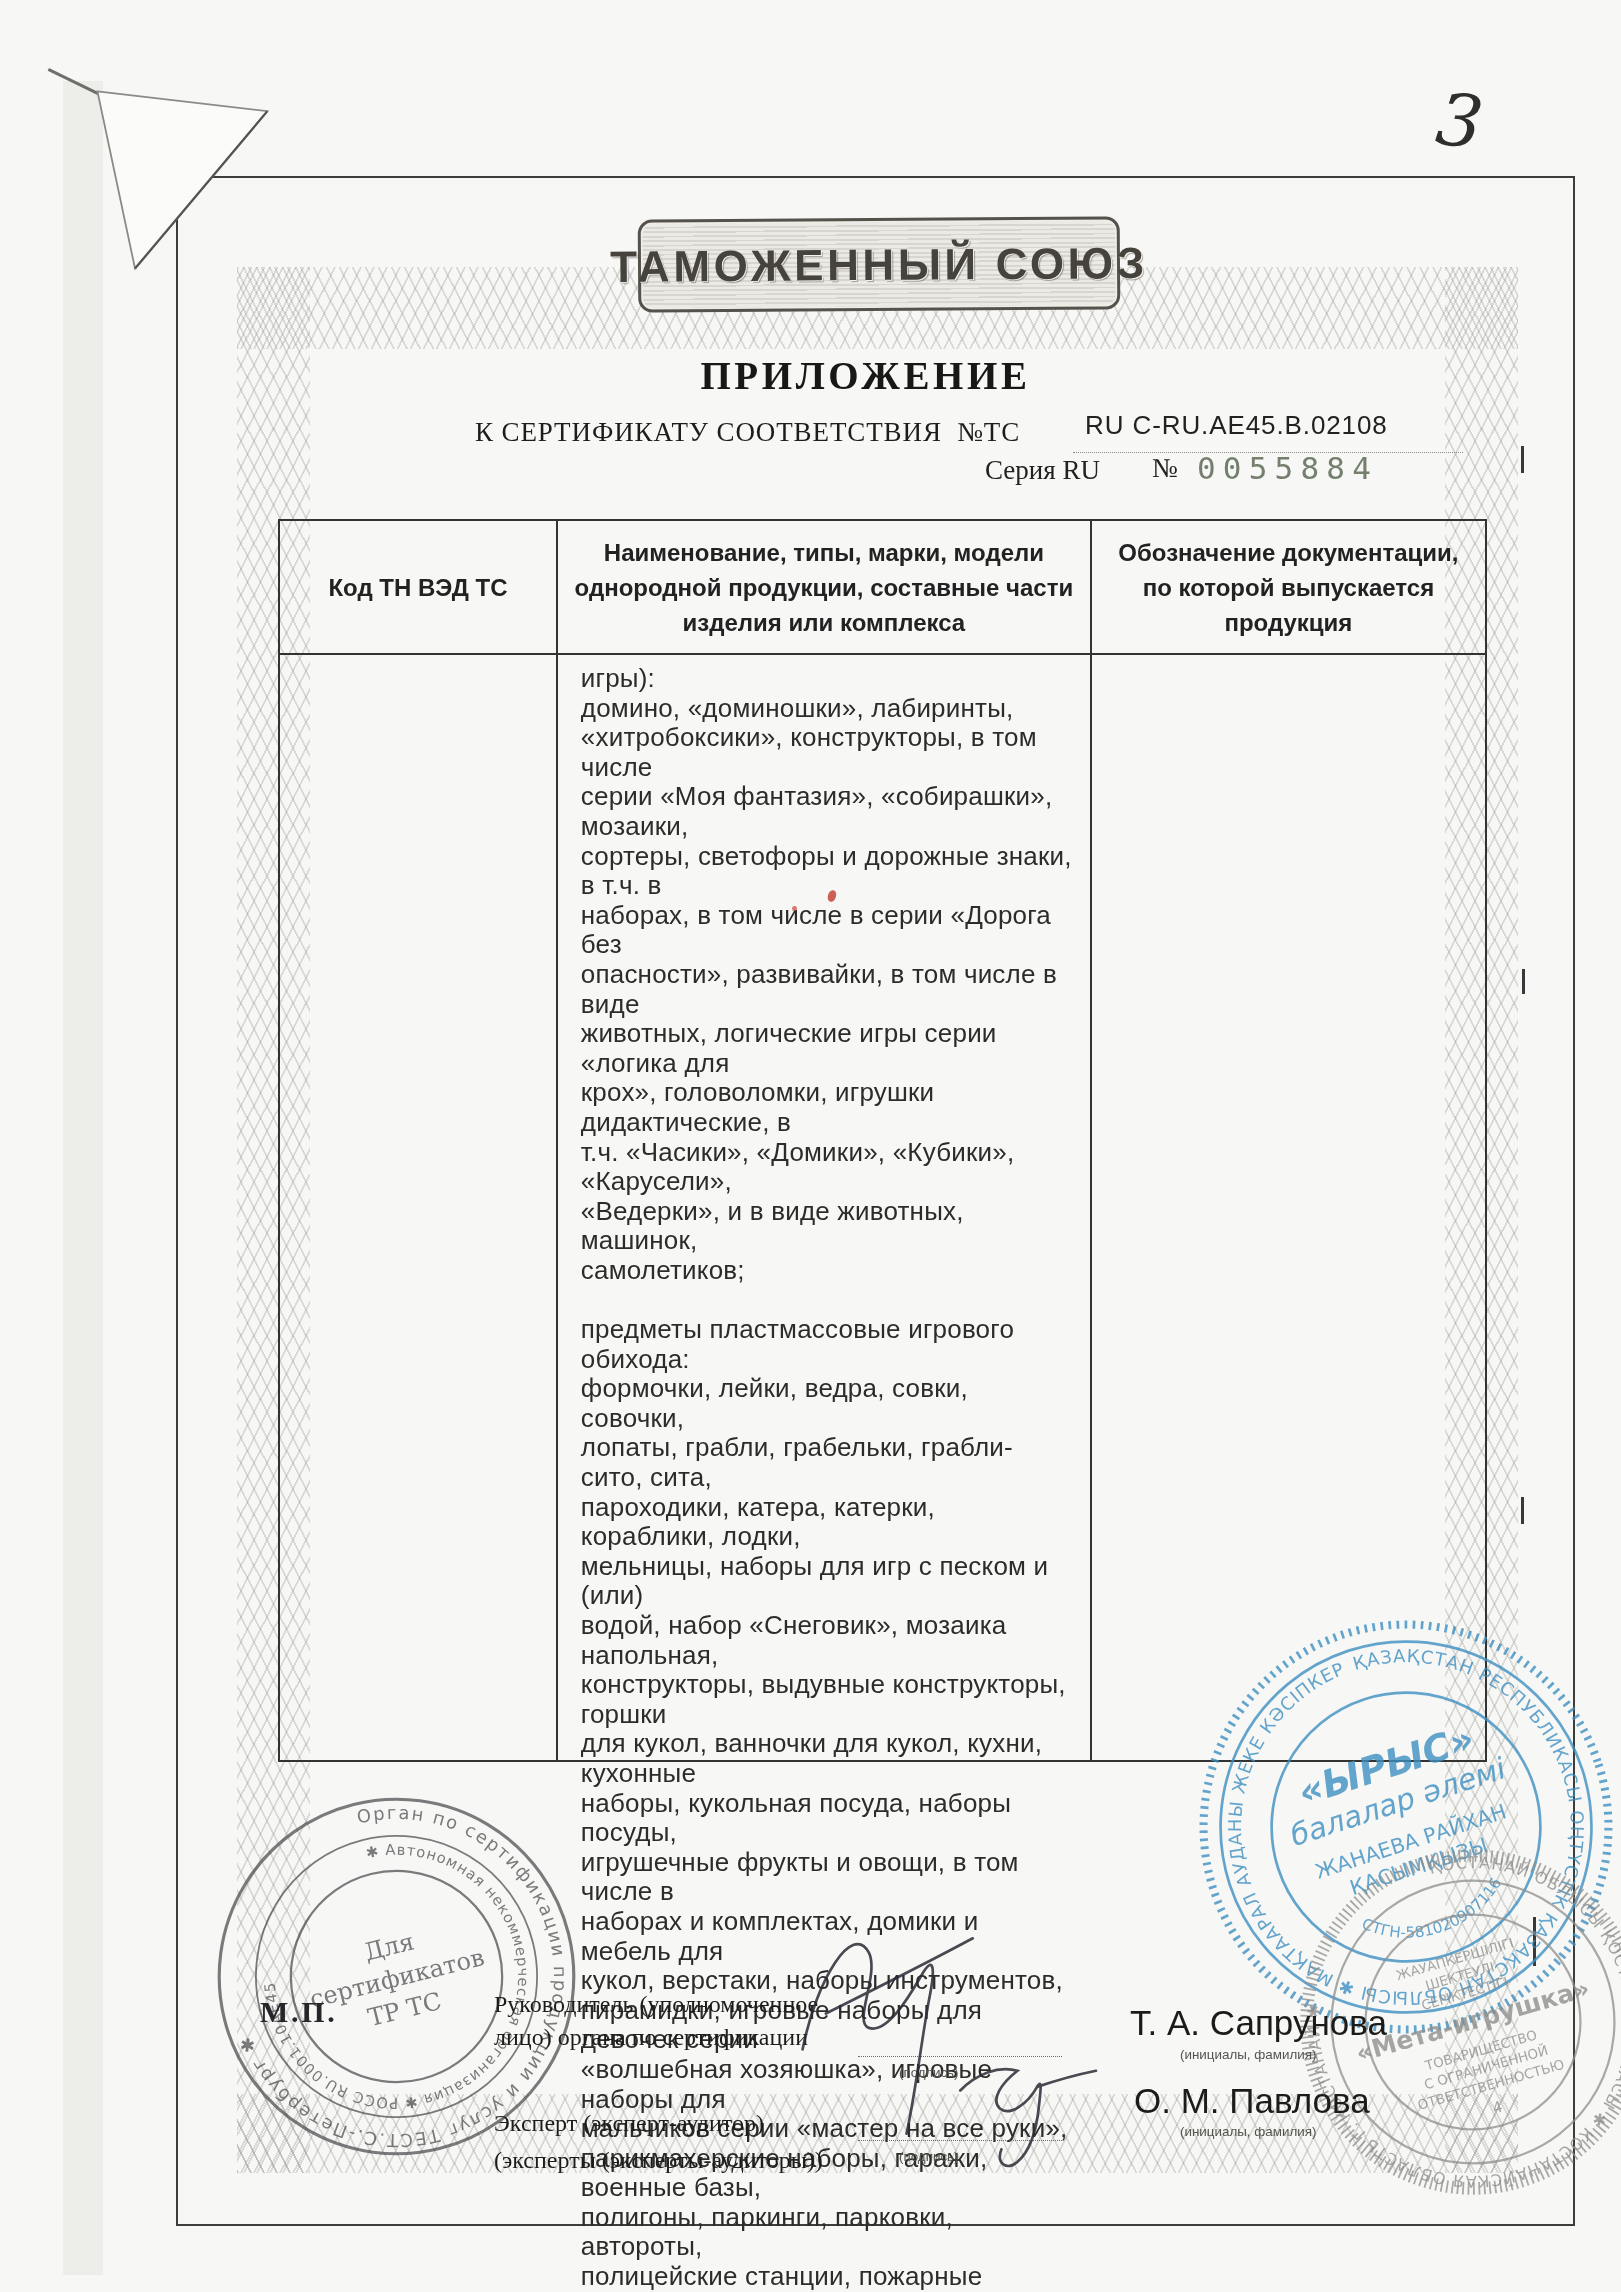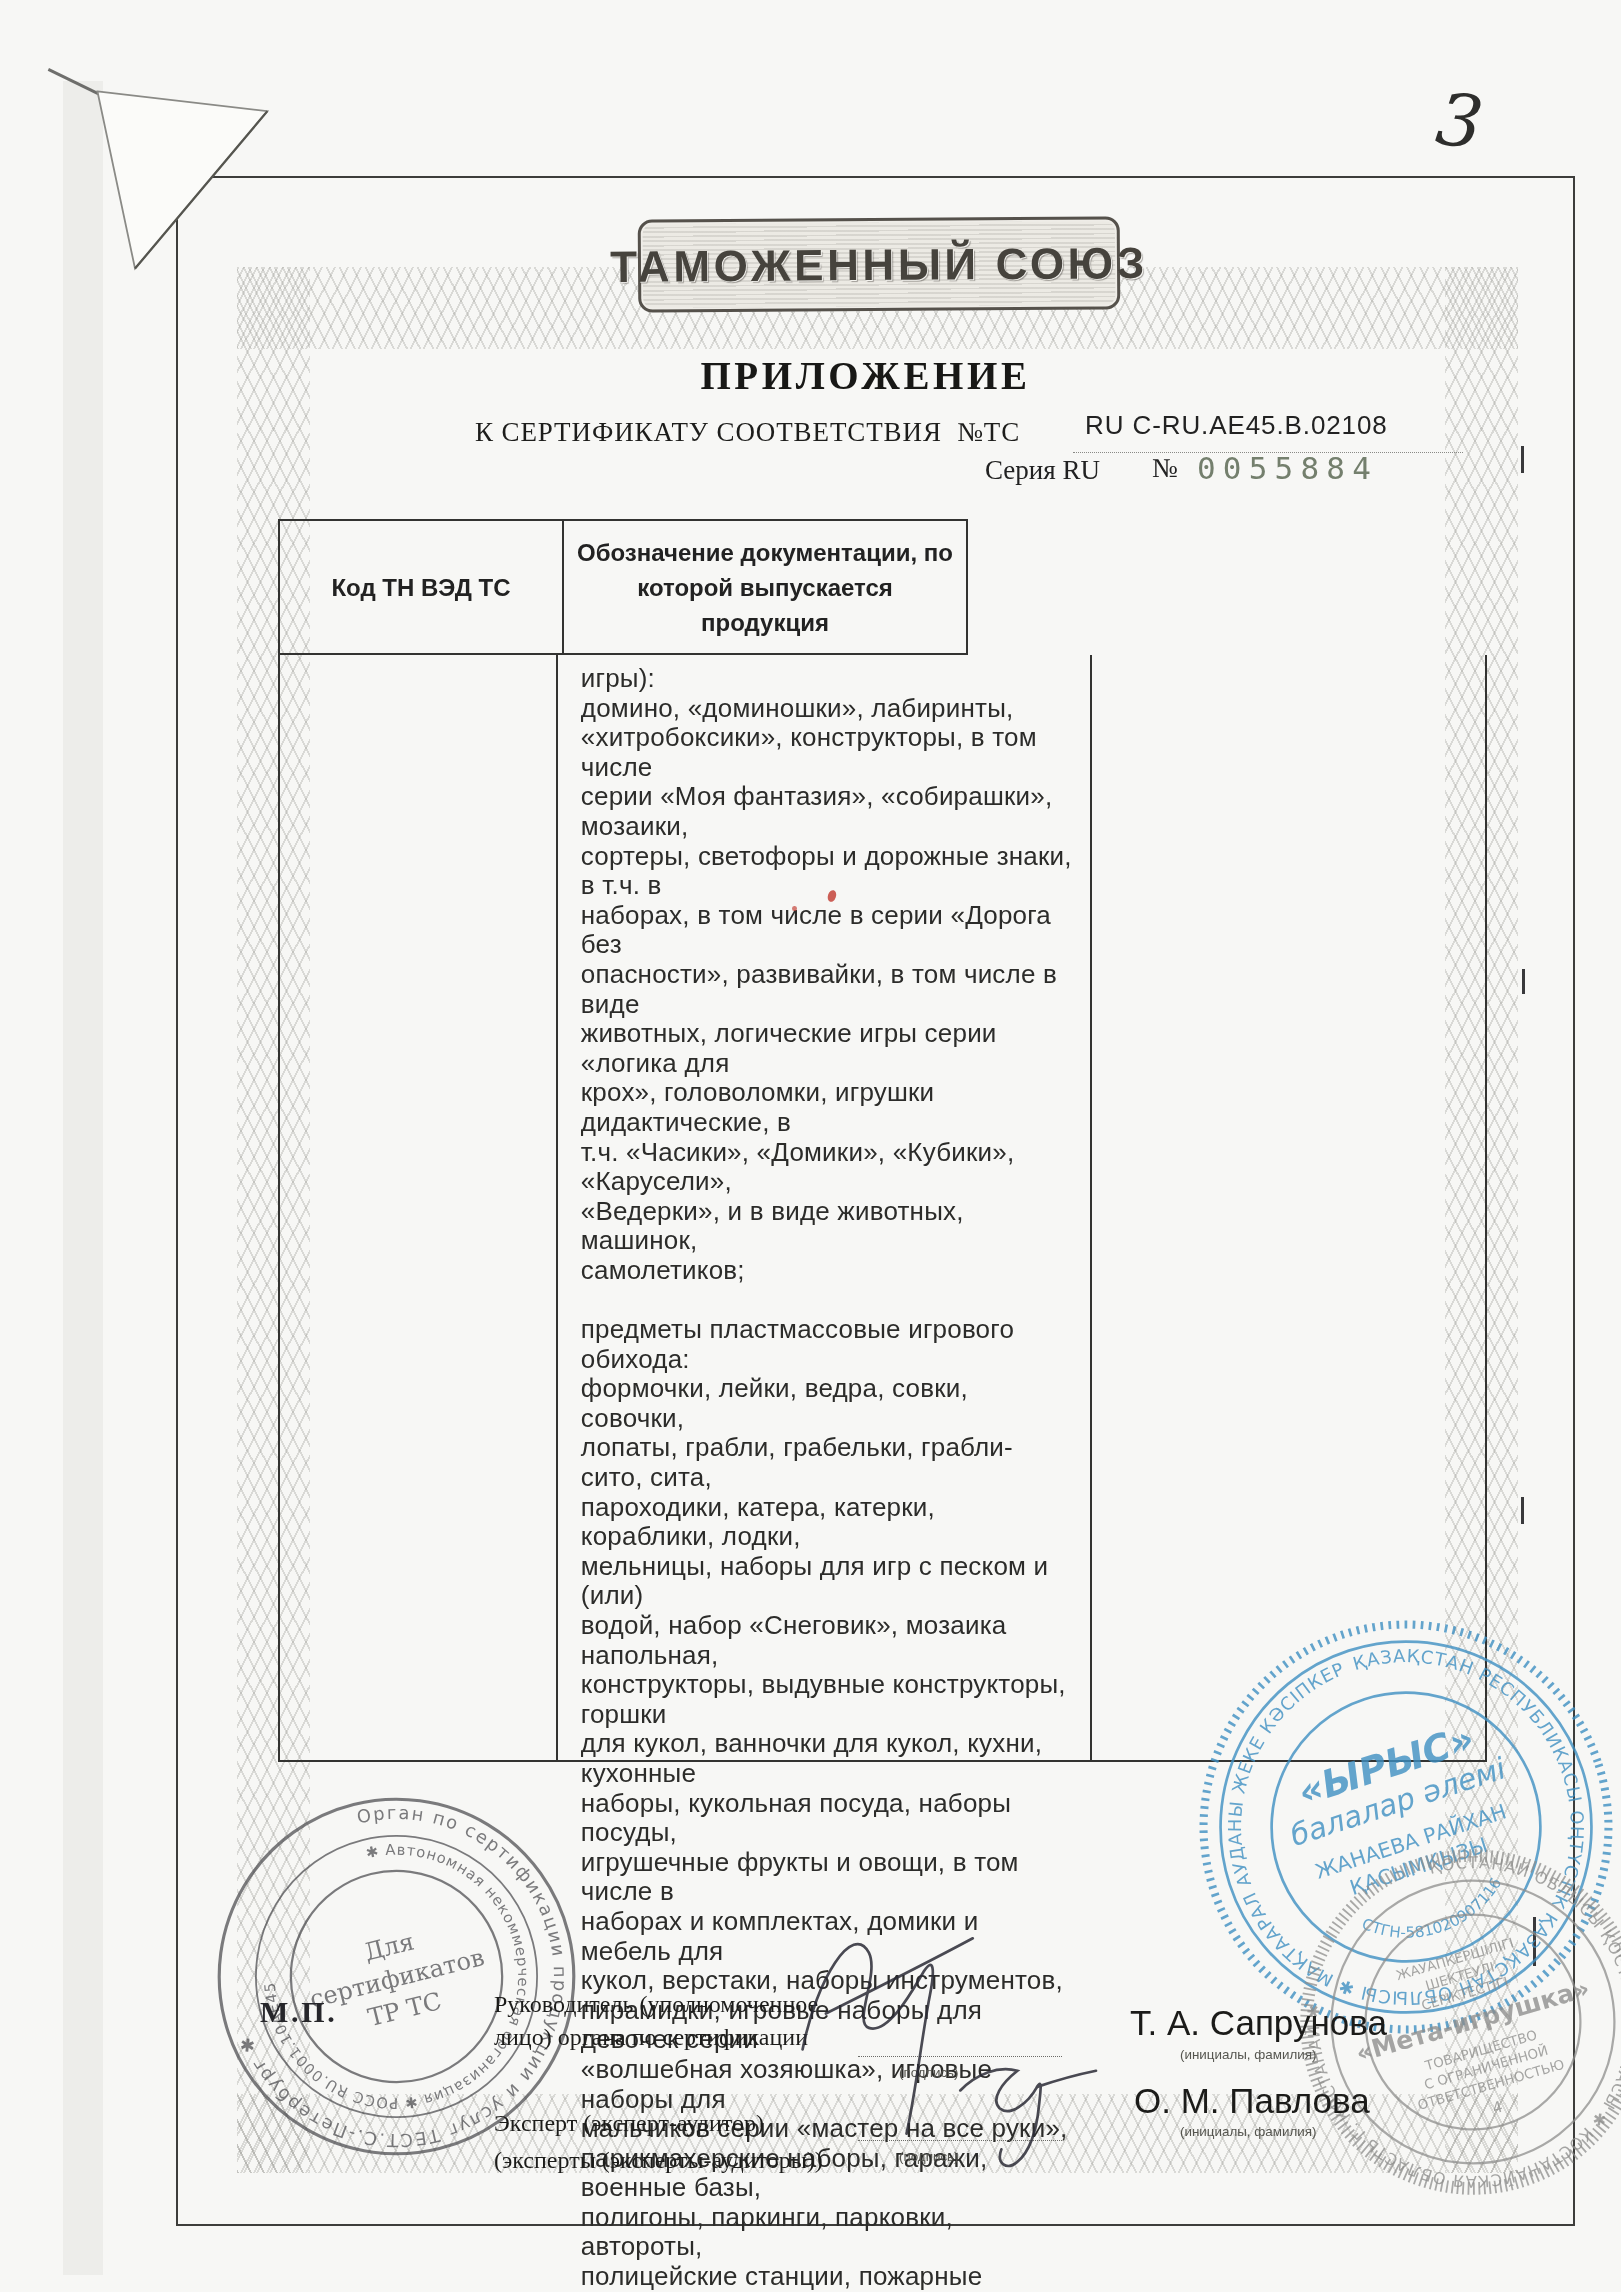--- a/index.html
+++ b/index.html
@@ -110,20 +110,21 @@
 <div class="abs seriesno">0055884</div>
 
 <div class="abs tick" style="left:1521px;top:446px;height:27px;"></div>
 <div class="abs tick" style="left:1522px;top:969px;height:25px;"></div>
 <div class="abs tick" style="left:1521px;top:1497px;height:27px;"></div>
 <div class="abs tick" style="left:1533px;top:1917px;height:49px;"></div>
 
 <div class="abs ctable">
   <div class="row">
     <div class="cell c1 hcell">Код ТН ВЭД ТС</div>
+    <div class="cell c2 hcell">Наименование, типы, марки, модели однородной продукции, составные части изделия или комплекса</div>
     <div class="cell c3 hcell">Обозначение документации, по которой выпускается продукция</div>
   </div>
   <div class="row">
     <div class="cell c1 bcell"></div>
     <div class="cell c2 bcell">
       <div class="bodytext">игры):
 домино, «доминошки», лабиринты,
 «хитробоксики», конструкторы, в том числе
 серии «Моя фантазия», «собирашки», мозаики,
 сортеры, светофоры и дорожные знаки, в т.ч. в

